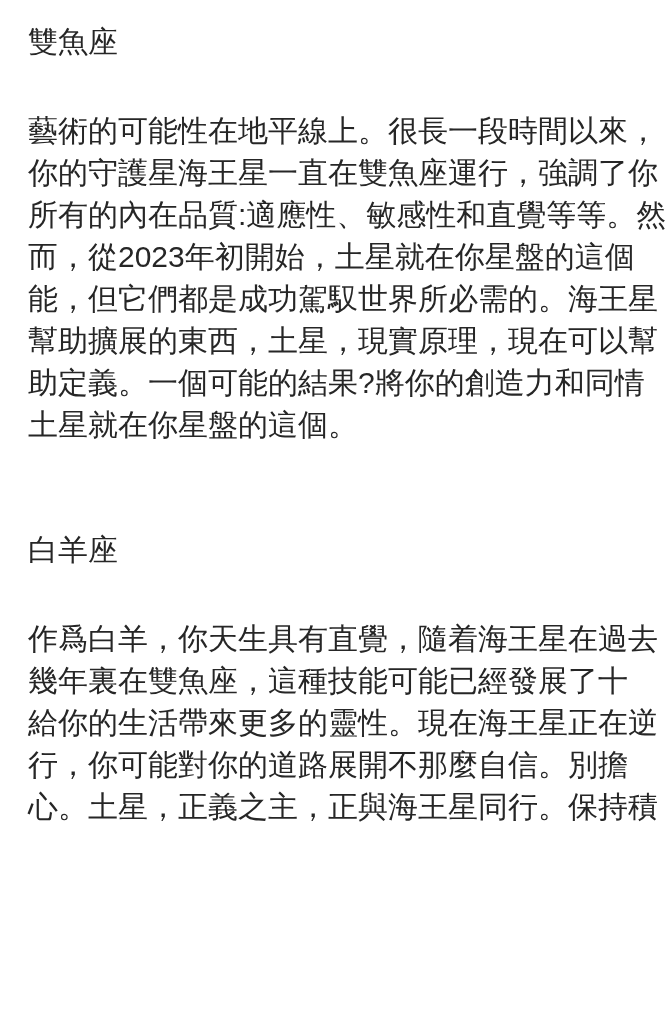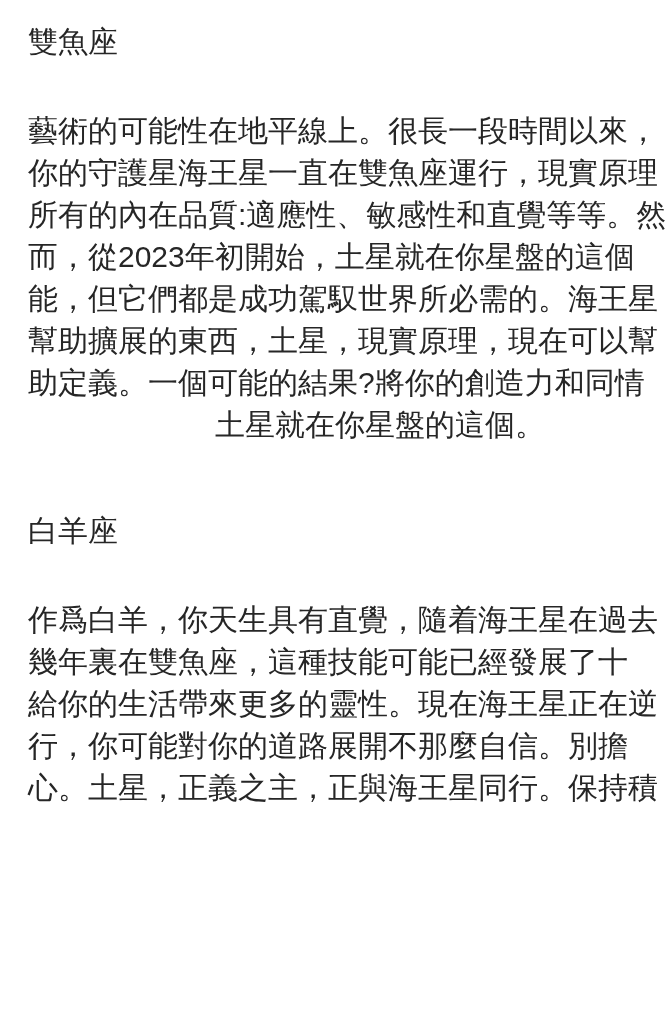--- a/index.html
+++ b/index.html
@@ -14,50 +14,49 @@
     font-family: "Liberation Sans", sans-serif;
     overflow: hidden;
   }
   main.horoscope-page {
     padding: 26px 0 0 28px;
     box-sizing: border-box;
     width: 545px;
     height: 1024px;
   }
   .horoscope-section + .horoscope-section {
-    margin-top: 69px;
+    margin-top: 88px;
   }
   .section-heading {
     font-size: 30px;
     line-height: 32px;
     font-weight: 400;
     margin: 0;
     color: #262626;
     white-space: nowrap;
   }
   .section-paragraph {
     margin-top: 52px;
   }
   .text-line {
     font-size: 30px;
     line-height: 42px;
     white-space: nowrap;
     color: #262626;
-    text-align: right;
   }
 </style>
 </head>
 <body>
 
 <main class="horoscope-page" id="content">
     <section class="horoscope-section">
       <h2 class="section-heading">雙魚座</h2>
       <div class="section-paragraph">
         <div class="text-line">藝術的可能性在地平線上。很長一段時間以來，</div>
-        <div class="text-line">你的守護星海王星一直在雙魚座運行，現實原理</div>
+        <div class="text-line">你的守護星海王星一直在雙魚座運行，強調了你</div>
         <div class="text-line">所有的內在品質:適應性、敏感性和直覺等等。然</div>
         <div class="text-line">而，從2023年初開始，土星就在你星盤的這個</div>
         <div class="text-line">能，但它們都是成功駕馭世界所必需的。海王星</div>
         <div class="text-line">幫助擴展的東西，土星，現實原理，現在可以幫</div>
         <div class="text-line">助定義。一個可能的結果?將你的創造力和同情</div>
         <div class="text-line">土星就在你星盤的這個。</div>
       </div>
     </section>
     <section class="horoscope-section">
       <h2 class="section-heading">白羊座</h2>

